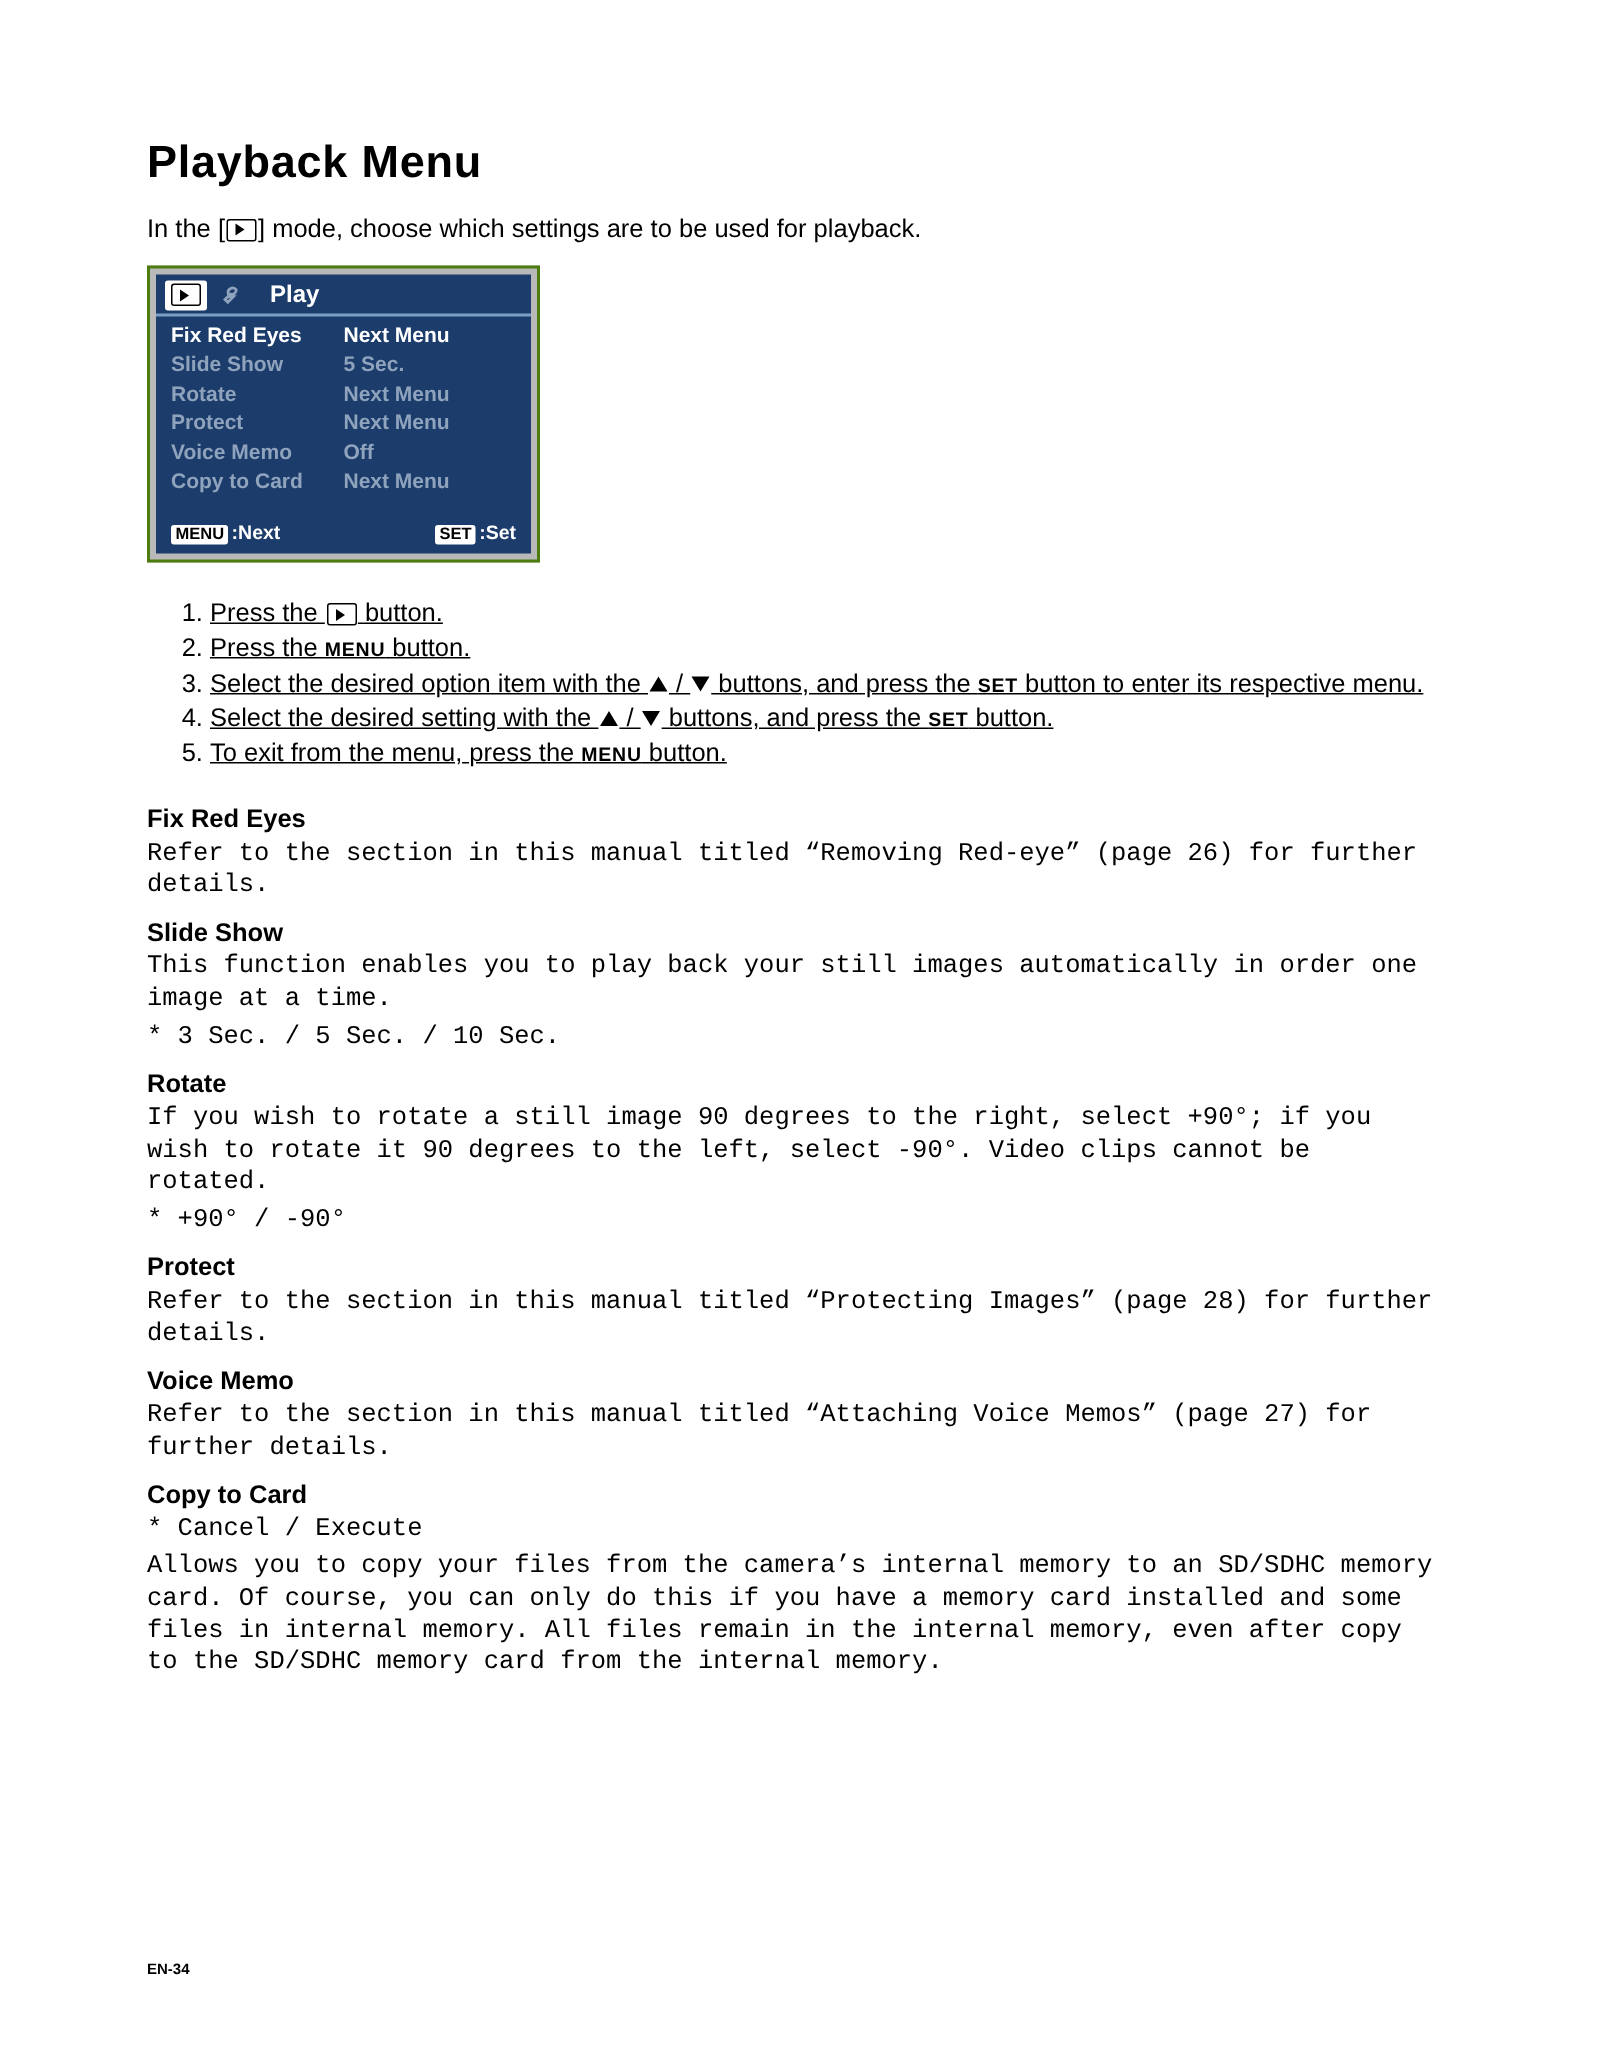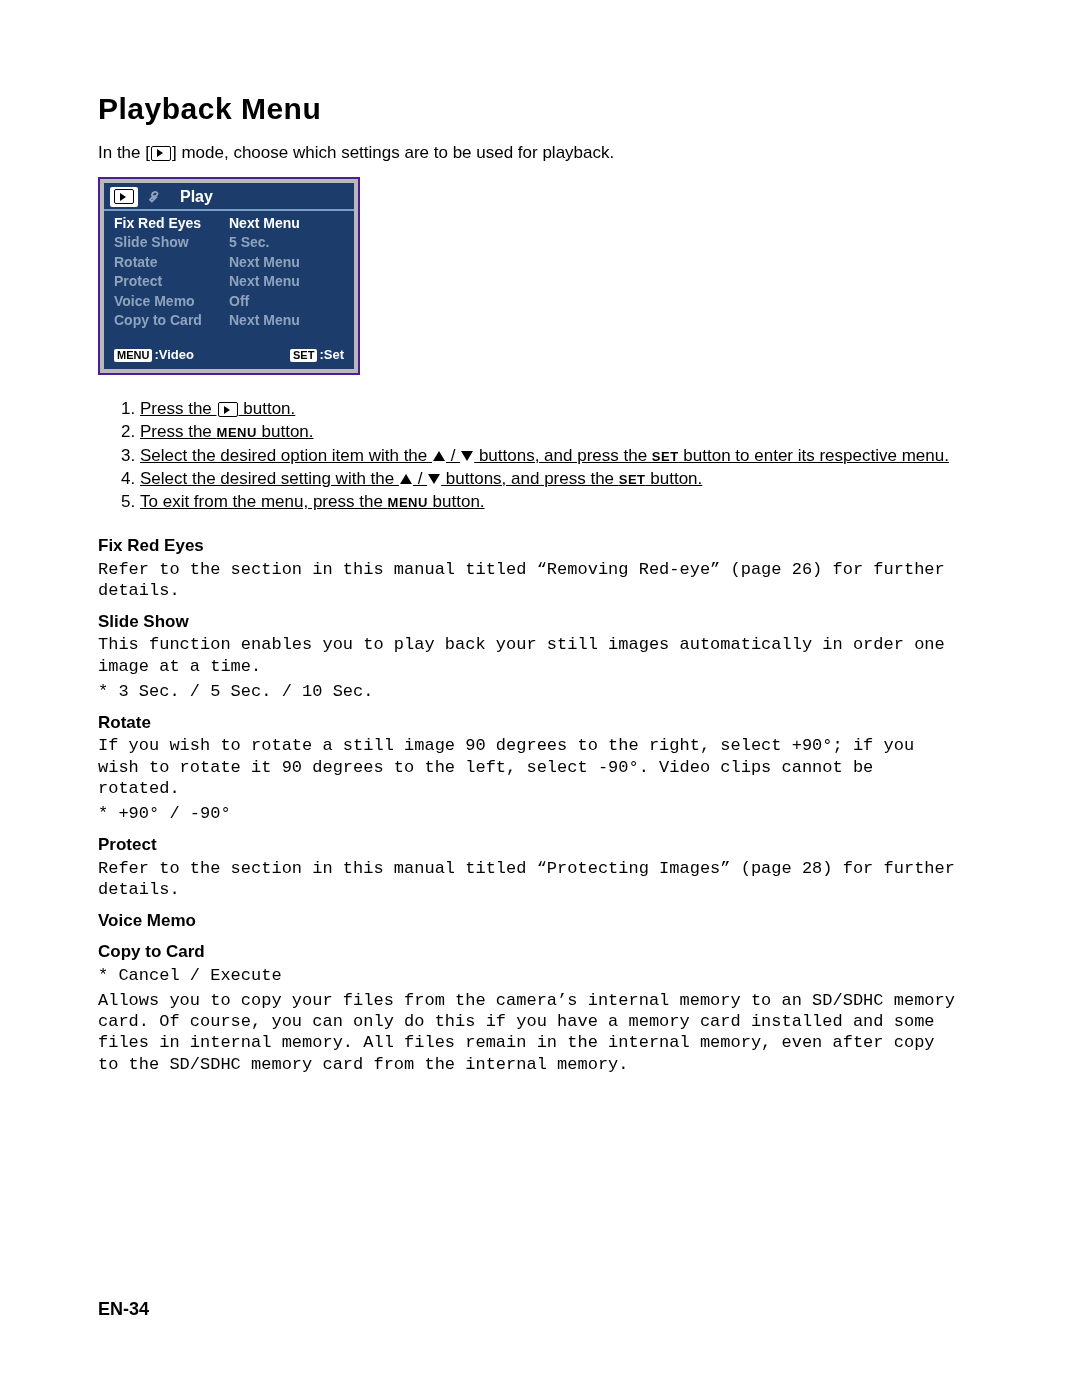--- a/index.html
+++ b/index.html
@@ -53,21 +53,21 @@
   }
   .play-icon-box.small::after {
     left: 5px;
     top: 2.5px;
     border-width: 4px 0 4px 6px;
   }
 
   
   .lcd {
     width: 258px;
-    border: 2px solid #4c1d95;
+    border: 2px solid #4d7c0f;
     background: #b9b9b9;
     margin-bottom: 22px;
   }
   .lcd-inner {
     margin: 4px;
     background: #1c3d6b;
     color: #fff;
     position: relative;
     padding-bottom: 4px;
   }
@@ -172,21 +172,21 @@
   .sec-body {
     margin: 0 0 4px 0;
     font-family: Liberation Mono, monospace;
   }
 
   .footer {
     position: absolute;
     left: 98px;
     bottom: 60px;
     font-weight: bold;
-    font-size: 18px;
+    font-size: 10px;
   }
 </style>
 </head>
 <body>
 
 <div class="page">
 
   <h1 class="title">Playback Menu</h1>
 
   <p class="intro-line">
@@ -227,21 +227,21 @@
           <span class="col-l">Voice Memo</span>
           <span class="col-r">Off</span>
         </div>
         <div class="lcd-row dim">
           <span class="col-l">Copy to Card</span>
           <span class="col-r">Next Menu</span>
         </div>
       </div>
       <div class="lcd-bottom">
         <span>
-          <span class="key-chip">MENU</span><span>:Video</span>
+          <span class="key-chip">MENU</span><span>:Next</span>
         </span>
         <span>
           <span class="key-chip">SET</span><span>:Set</span>
         </span>
       </div>
     </div>
   </div>
 
   <ol class="steps">
     <li>
@@ -278,20 +278,21 @@
     <p class="sec-body">* +90° / -90°</p>
   </div>
 
   <div class="section">
     <p class="sec-head">Protect</p>
     <p class="sec-body">Refer to the section in this manual titled “Protecting Images” (page 28) for further details.</p>
   </div>
 
   <div class="section">
     <p class="sec-head">Voice Memo</p>
+    <p class="sec-body">Refer to the section in this manual titled “Attaching Voice Memos” (page 27) for further details.</p>
   </div>
 
   <div class="section">
     <p class="sec-head">Copy to Card</p>
     <p class="sec-body">* Cancel / Execute</p>
     <p class="sec-body">Allows you to copy your files from the camera’s internal memory to an SD/SDHC memory card. Of course, you can only do this if you have a memory card installed and some files in internal memory. All files remain in the internal memory, even after copy to the SD/SDHC memory card from the internal memory.</p>
   </div>
 
   <div class="footer">EN-34</div>
 </div>

